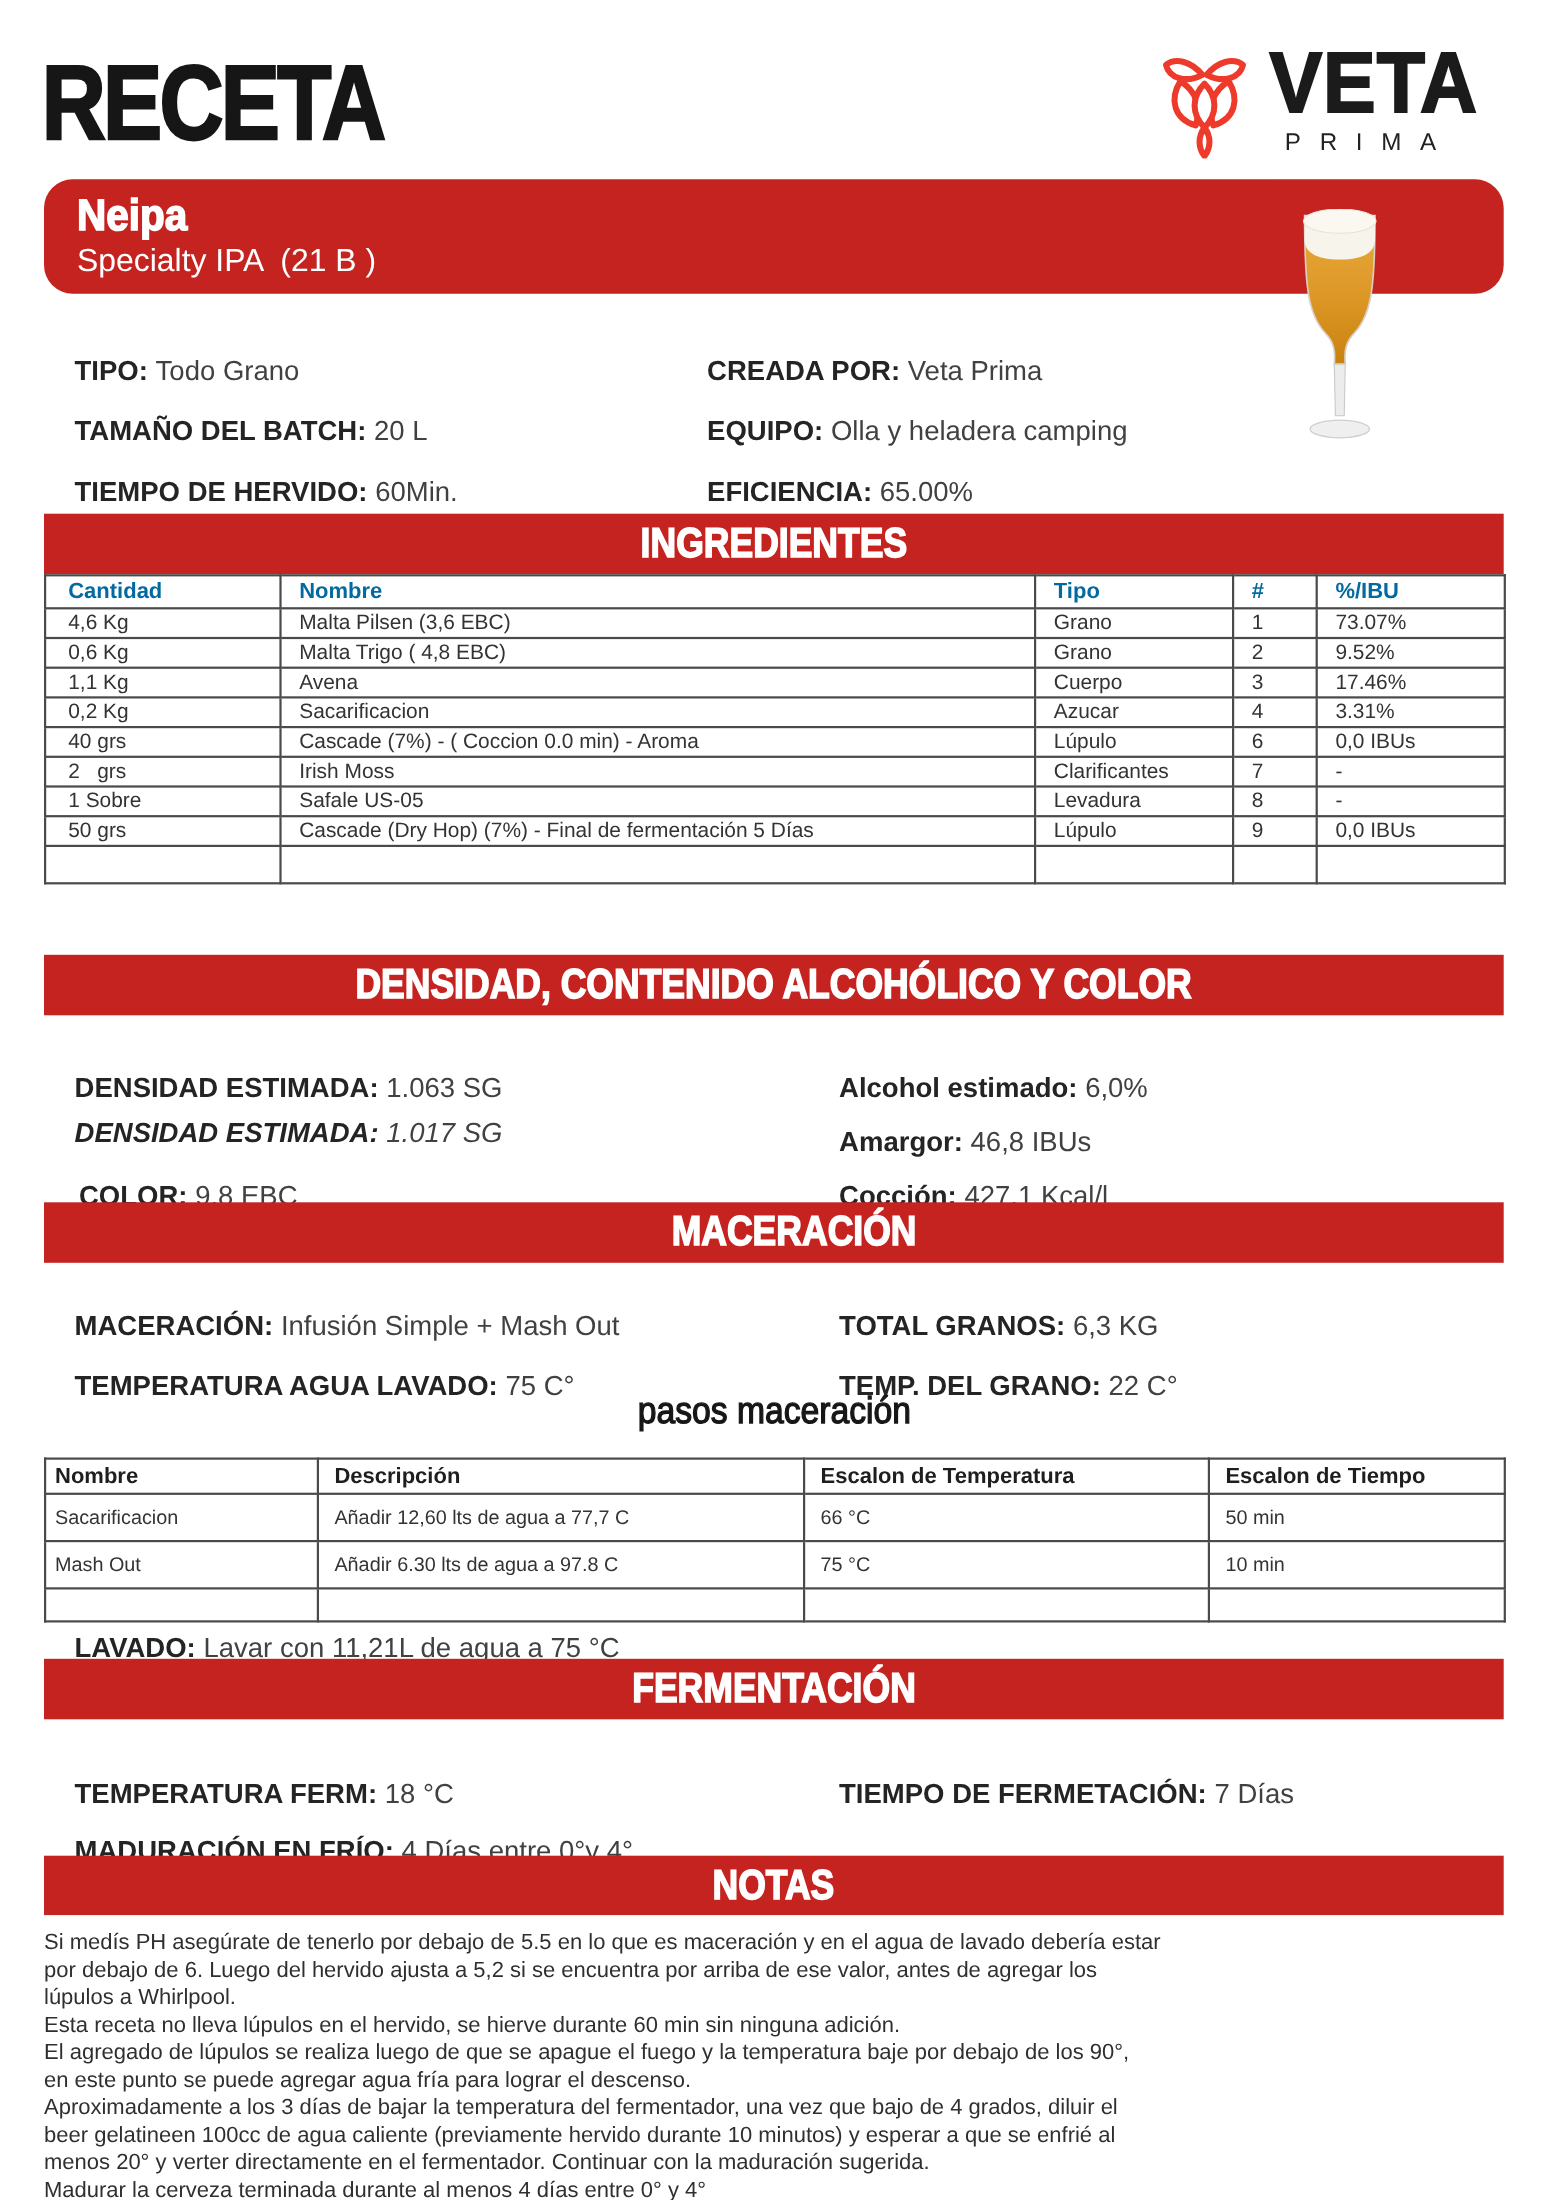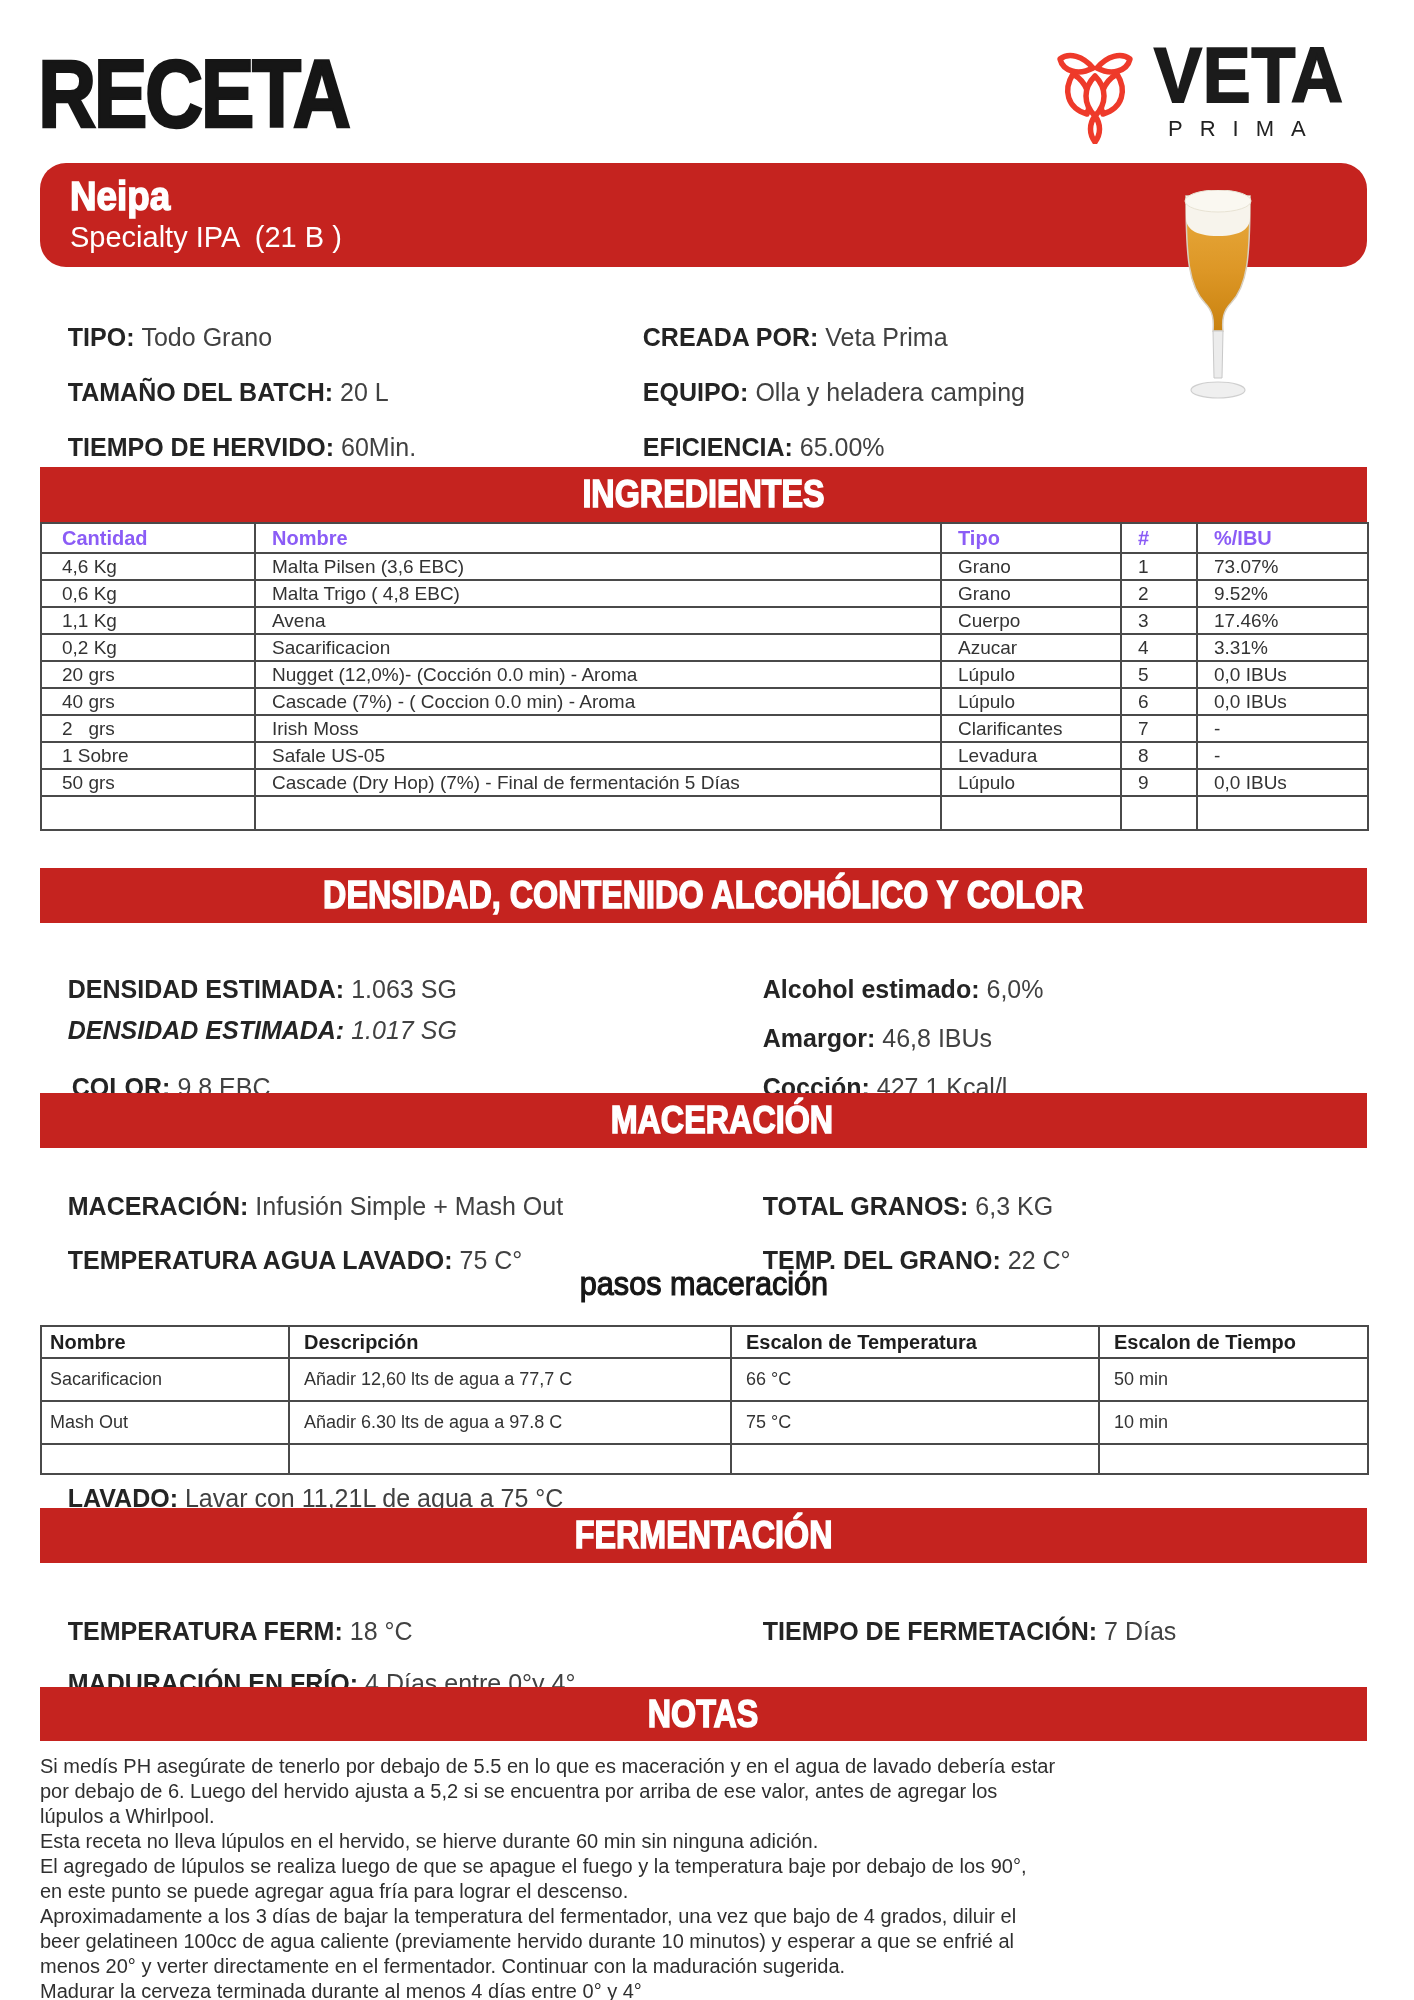--- a/index.html
+++ b/index.html
@@ -64,21 +64,21 @@
     white-space:pre;
   }
 
   
   table { border-collapse:collapse; table-layout:fixed; background:#fff; }
   th, td {
     border:2px solid #4a4a4a; text-align:left; vertical-align:middle;
     white-space:pre; overflow:hidden;
   }
   #ingredients-table { left:40px; top:522px; width:1327px; }
-  #ingredients-table th { height:30px; font-size:20px; color:#8b5cf6; padding-left:20px; }
+  #ingredients-table th { height:30px; font-size:20px; color:#0369a1; padding-left:20px; }
   #ingredients-table td { height:27px; font-size:19px; color:#333; padding-left:20px; }
   #ingredients-table td:nth-child(n+2), #ingredients-table th:nth-child(n+2) { padding-left:16px; }
   #ingredients-table tbody tr:last-child td { height:34px; }
 
   #mash-steps-table { left:40px; top:1325px; width:1327px; }
   #mash-steps-table th { height:32px; font-size:20px; color:#1e1e1e; padding-left:8px; }
   #mash-steps-table td { height:43px; font-size:18px; color:#333; padding-left:8px; }
   #mash-steps-table td:nth-child(n+2), #mash-steps-table th:nth-child(n+2) { padding-left:14px; }
   #mash-steps-table tbody tr:last-child td { height:30px; }
 
@@ -196,27 +196,20 @@
           <td>17.46%</td>
         </tr>
         <tr>
           <td>0,2 Kg</td>
           <td>Sacarificacion</td>
           <td>Azucar</td>
           <td>4</td>
           <td>3.31%</td>
         </tr>
         <tr>
-          <td>20 grs</td>
-          <td>Nugget (12,0%)- (Cocción 0.0 min) - Aroma</td>
-          <td>Lúpulo</td>
-          <td>5</td>
-          <td>0,0 IBUs</td>
-        </tr>
-        <tr>
           <td>40 grs</td>
           <td>Cascade (7%) - ( Coccion 0.0 min) - Aroma</td>
           <td>Lúpulo</td>
           <td>6</td>
           <td>0,0 IBUs</td>
         </tr>
         <tr>
           <td>2   grs</td>
           <td>Irish Moss</td>
           <td>Clarificantes</td>

